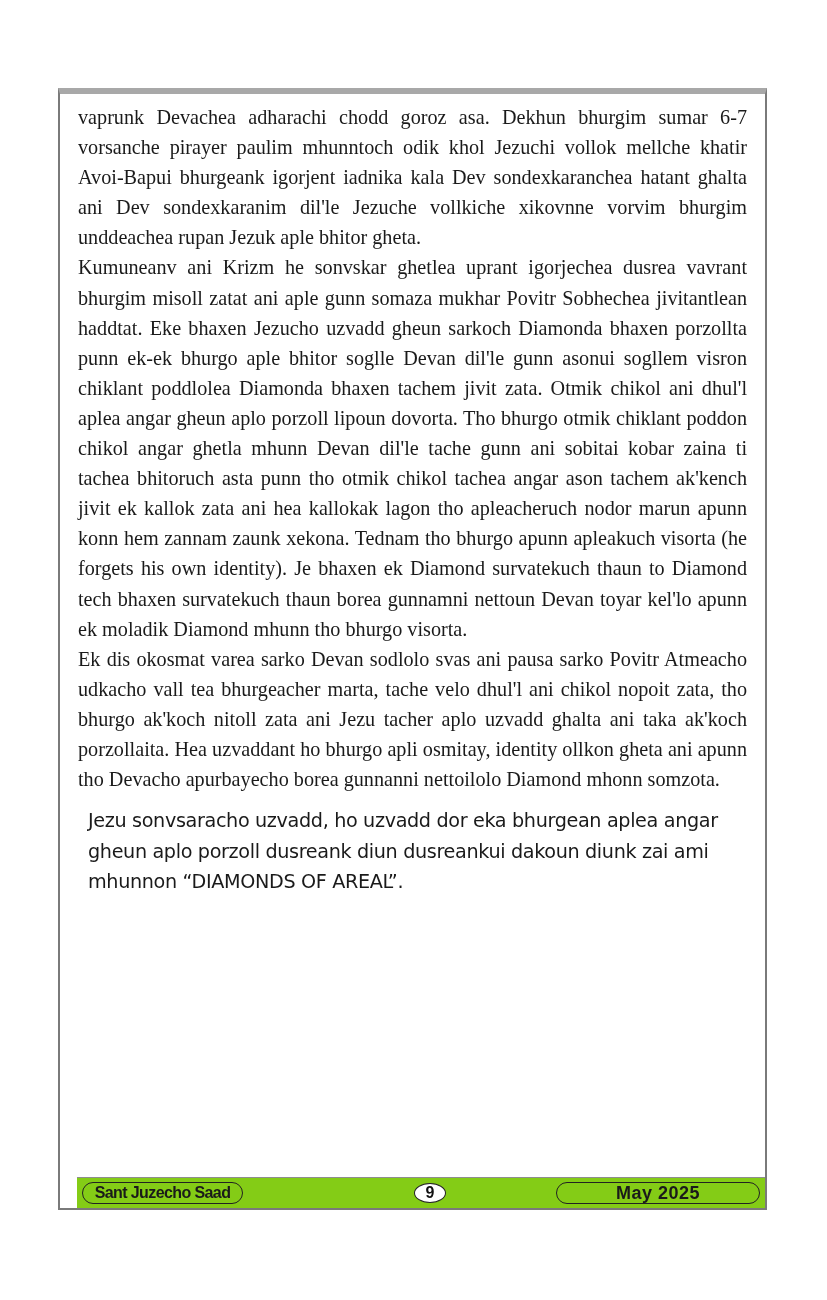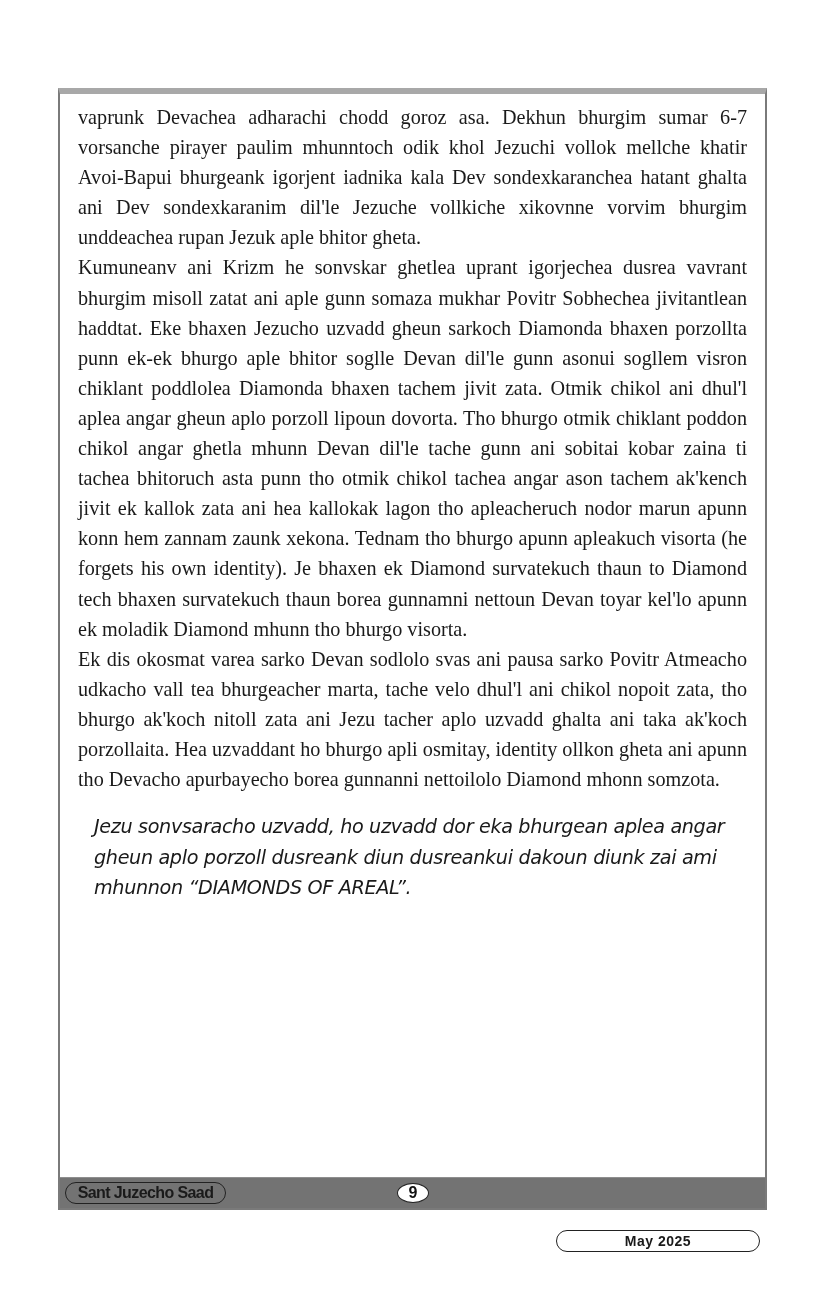--- a/index.html
+++ b/index.html
@@ -8,35 +8,35 @@
     position:absolute; left:58px; top:88px; width:709px; height:1122px;
     box-sizing:border-box; border:2px solid #7a7a7a; border-top:6px solid #a8a8a8;
     background:#fff;
   }
   .content {
     position:absolute; left:18px; right:18px; top:8px;
     font-family:"Liberation Serif", serif; font-size:20.2px; line-height:30.1px; color:#1a1a1a;
   }
   .para { margin:0; text-align:justify; text-align-last:left; }
   .closing {
-    margin:16px; font-family:"DejaVu Sans", sans-serif; font-size:19.2px; line-height:30.4px;
-    color:#1a1a1a; letter-spacing:-0.35px; padding-top:2px;font-style:italic;
+    margin:10px; font-family:"DejaVu Sans", sans-serif; font-size:19.2px; line-height:30.4px;
+    color:#1a1a1a; letter-spacing:-0.35px; padding-top:2px;
   }
   .footer {
-    position:absolute; left:0; right:0; bottom:0; height:30px; background:#737373;
+    position:absolute; left:17px; right:0; bottom:0; height:30px; background:#84cc16;
     border-top:1px solid #8e8e8e;
   }
   .pill {
     position:absolute; top:4px; height:22px; box-sizing:border-box;
     border:1.5px solid #222; border-radius:12px;
     font-family:"Liberation Sans", sans-serif; font-weight:bold; color:#1a1a1a;
     display:flex; align-items:center; justify-content:center;
   }
   .pill-left { left:5px; width:161px; font-size:16px; letter-spacing:-0.6px; }
-  .pill-right { right:5px; width:204px; font-size:14px; letter-spacing:0.5px;margin-top:48px; }
+  .pill-right { right:5px; width:204px; font-size:18px; letter-spacing:0.5px; }
   .page-num {
     position:absolute; left:337px; top:5px; width:32px; height:20px; box-sizing:border-box;
     border:1.5px solid #222; border-radius:50%; background:#fff;
     font-family:"Liberation Sans", sans-serif; font-weight:bold; font-size:16px; color:#111;
     display:flex; align-items:center; justify-content:center;
   }
 </style>
 </head>
 <body>
 

